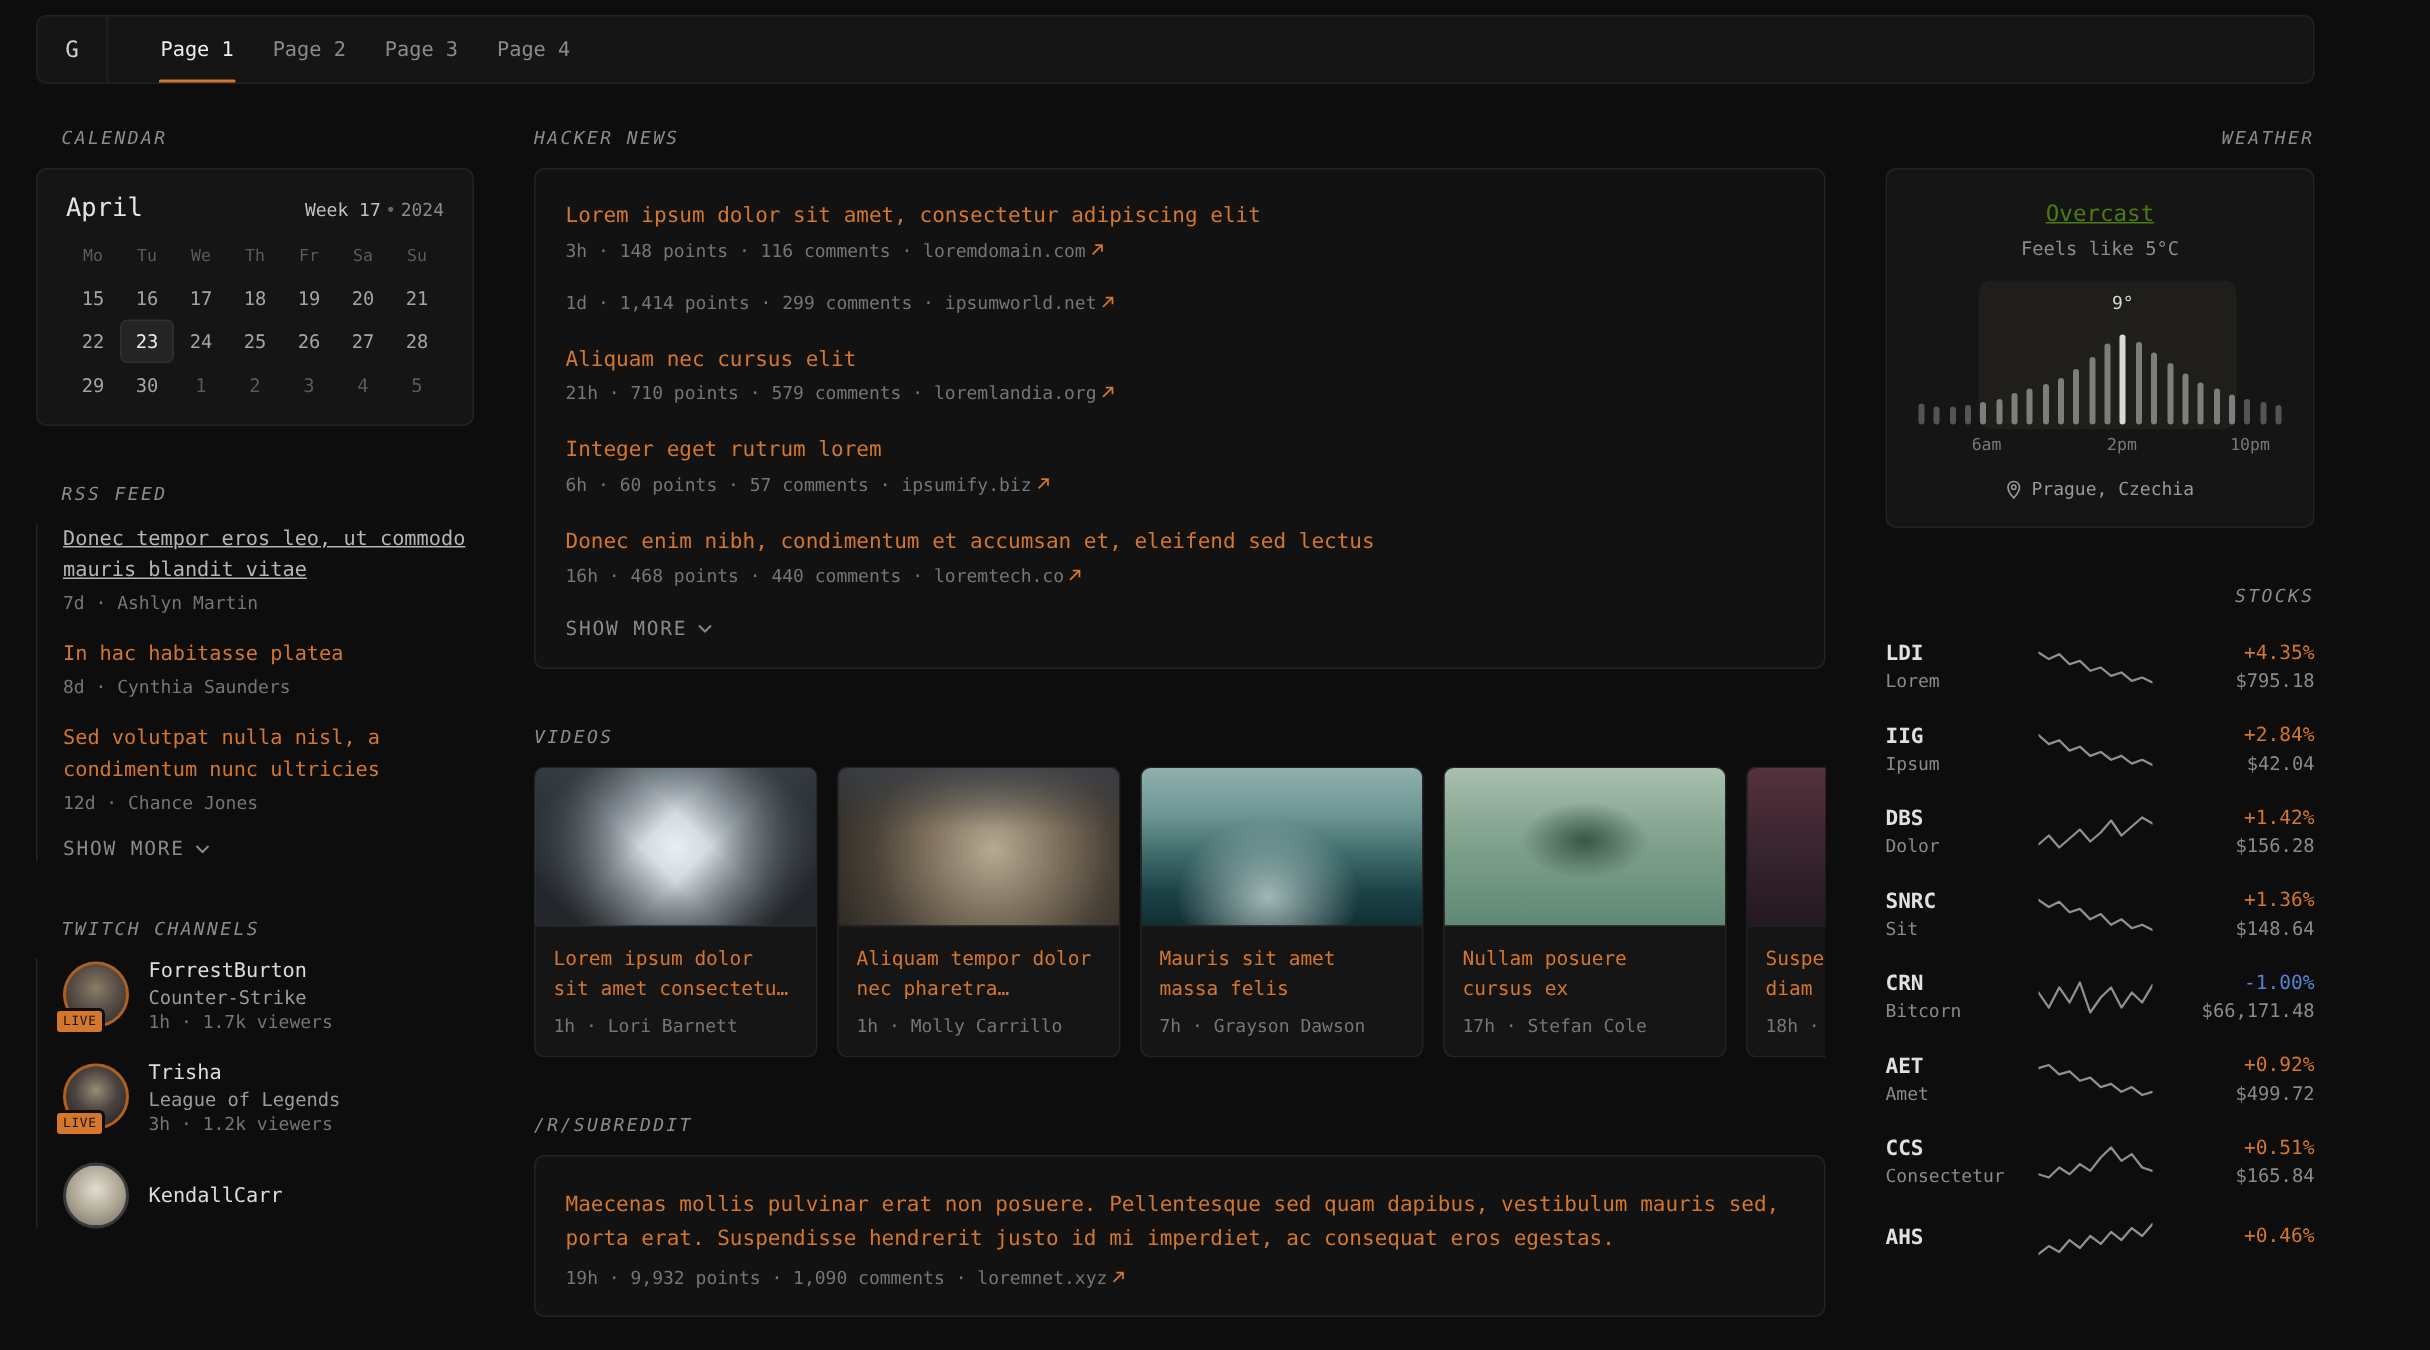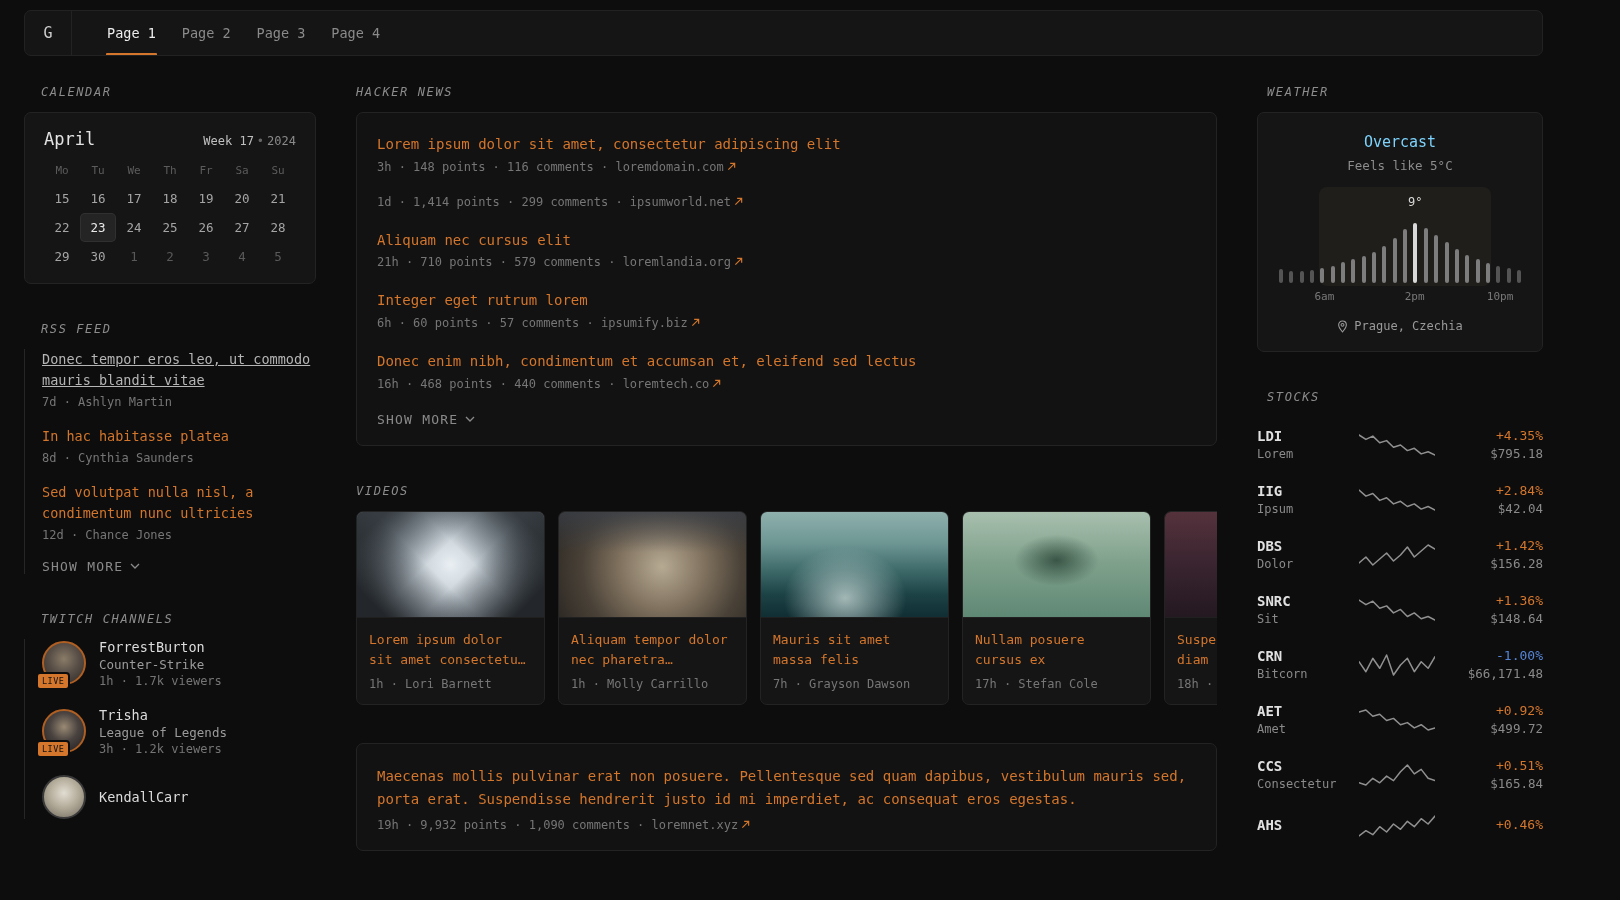--- a/index.html
+++ b/index.html
@@ -31,21 +31,21 @@
   .tab.active::after {
     content: ""; position: absolute; left: 12px; right: 12px; bottom: 0;
     height: 2px; background: var(--accent, #d4762c); border-radius: 1px 1px 0 0;
   }
 
   
   .grid { display: grid; grid-template-columns: 292px minmax(0,1fr) 286px; column-gap: 40px; align-items: start; }
   .widget { margin-bottom: 38px; }
   .wtitle { font-size: 12px; font-weight: normal; letter-spacing: 1.6px; color: #8c8c8c; margin: 0 0 13px; font-style: italic; }
   .col-left .wtitle { margin-left: 17px; }
-  .col-right .wtitle { margin-left: 10px; }
+  .col-right .wtitle { margin-left: 10px; text-align: right; }
   .card { background: #151515; border: 1px solid #232323; border-radius: 7px; }
 
   
   .cal-card { padding: 16px 19px 12px; }
   .cal-head { display: flex; justify-content: space-between; align-items: baseline; margin-bottom: 8px; }
   .cal-month { font-size: 17px; color: #e3e3e3; }
   .cal-week { font-size: 12px; color: #c0c0c0; }
   .cal-week .sep { color: #666; margin: 0 3px; }
   .cal-week .year { color: #8a8a8a; }
   .cal-grid { display: grid; grid-template-columns: repeat(7, 1fr); }
@@ -122,21 +122,21 @@
   .v4 { background:
     radial-gradient(ellipse at 50% 46%, rgba(40,66,52,.8) 0%, transparent 32%),
     linear-gradient(180deg, #a8bfae 0%, #7fa18c 48%, #5f8874 100%); }
   .v5 { background: linear-gradient(180deg, #55323c 0%, #3a2530 48%, #241821 100%); }
   .vtitle { padding: 12px 12px 0; color: var(--accent, #d4762c); font-size: 13px; line-height: 1.55; min-height: 44px; }
   .vmeta { padding: 7px 12px 13px; color: #767676; font-size: 12px; }
   .video-card.clipped .vtitle span { display: inline-block; max-width: 96px; }
 
   
   .weather-card { padding: 20px 20px 18px; text-align: center; }
-  .w-cond { color: #7dd3fc; font-size: 15px; }
+  .w-cond { color: #4d7c0f; font-size: 15px; text-decoration: underline; }
   .w-feels { color: #8c8c8c; font-size: 12.5px; margin-top: 7px; }
   .w-chart {
     position: relative; height: 90px; margin-top: 20px;
     display: flex; align-items: flex-end; justify-content: space-between; padding: 0 1px;
   }
   .w-band { position: absolute; top: -6px; bottom: -3px; background: #1f1e1a; border-radius: 8px; }
   .wbar { position: relative; width: 4px; border-radius: 2px; background: #545454; }
   .wbar.day { background: #7d7d7d; }
   .wbar.peak { background: #d9d9d9; }
   .w-peak-label { position: absolute; transform: translateX(-50%); top: 2px; color: #dadada; font-size: 12px; }
@@ -348,20 +348,21 @@
           </div>
           <div class="video-card clipped">
             <div class="vthumb v5"></div>
             <div class="vtitle"><span>Suspendisse diam</span></div>
             <div class="vmeta">18h · Tara</div>
           </div>
         </div>
       </div>
 
       <div class="widget">
+        <h2 class="wtitle">/R/SUBREDDIT</h2>
         <div class="card list-card">
           <div class="feed-item sr-item">
             <a class="headline">Maecenas mollis pulvinar erat non posuere. Pellentesque sed quam dapibus, vestibulum mauris sed, porta erat. Suspendisse hendrerit justo id mi imperdiet, ac consequat eros egestas.</a>
             <div class="meta"><span>19h · 9,932 points · 1,090 comments · loremnet.xyz</span><span class="ext"><svg width="9" height="9" viewBox="0 0 10 10" fill="none">
                     <path d="M1.5 8.5 L8 2 M3.5 1.5 H8.5 V6.5" stroke-width="1.3"></path>
                   </svg></span></div>
           </div>
         </div>
       </div>
     </section>

